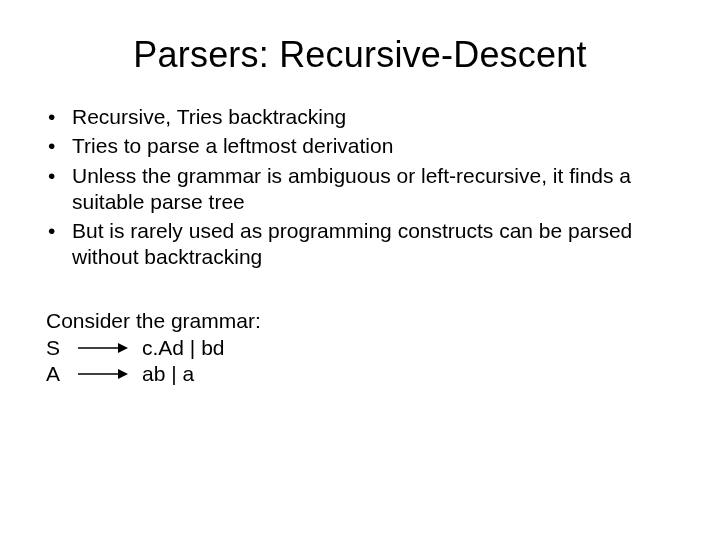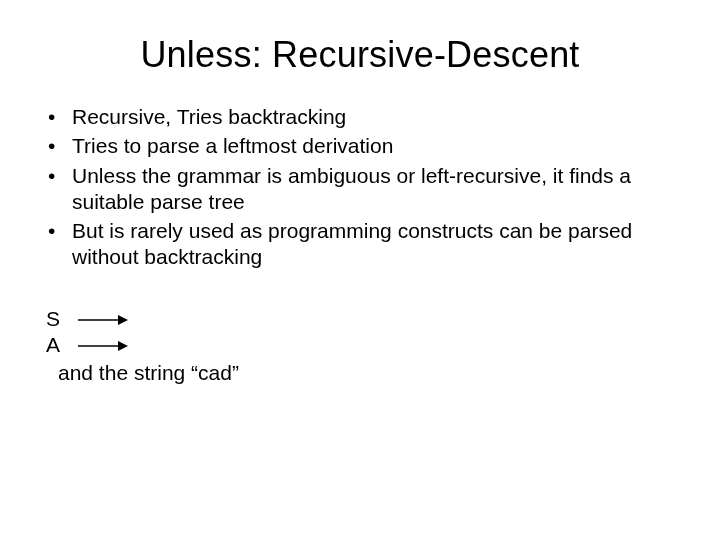--- a/index.html
+++ b/index.html
@@ -69,21 +69,21 @@
   }
   .grammar .footer {
     padding-left: 12px;
   }
 </style>
 </head>
 <body>
 
 <div class="slide">
 
-  <h1 class="title">Unless: Recursive-Descent</h1>
+  <h1 class="title">Parsers: Recursive-Descent</h1>
 
   <div class="bullets">
     <div class="item">
       <span class="dot">•</span>
       <span class="txt">Recursive, Tries backtracking</span>
     </div>
     <div class="item">
       <span class="dot">•</span>
       <span class="txt">Tries to parse a leftmost derivation</span>
     </div>
@@ -91,37 +91,39 @@
       <span class="dot">•</span>
       <span class="txt">Unless the grammar is ambiguous or left-recursive, it finds a suitable parse tree</span>
     </div>
     <div class="item">
       <span class="dot">•</span>
       <span class="txt">But is rarely used as programming constructs can be parsed without backtracking</span>
     </div>
   </div>
 
   <div class="grammar">
+    <div>Consider the grammar:</div>
 
     <div class="row">
       <span class="lhs">S</span>
       <span class="arrow">
         <svg width="52" height="14" viewBox="0 0 52 14">
           <line x1="2" y1="7" x2="44" y2="7" stroke="#000" stroke-width="1.6"></line>
           <polygon points="42,2 52,7 42,12" fill="#000"></polygon>
         </svg>
       </span>
+      <span class="rhs">c.Ad | bd</span>
     </div>
 
     <div class="row">
       <span class="lhs">A</span>
       <span class="arrow">
         <svg width="52" height="14" viewBox="0 0 52 14">
           <line x1="2" y1="7" x2="44" y2="7" stroke="#000" stroke-width="1.6"></line>
           <polygon points="42,2 52,7 42,12" fill="#000"></polygon>
         </svg>
       </span>
+      <span class="rhs">ab | a</span>
     </div>
 
-    <div class="footer">and the string “cad”</div>
   </div>
 
 </div>
 
 </body></html>

